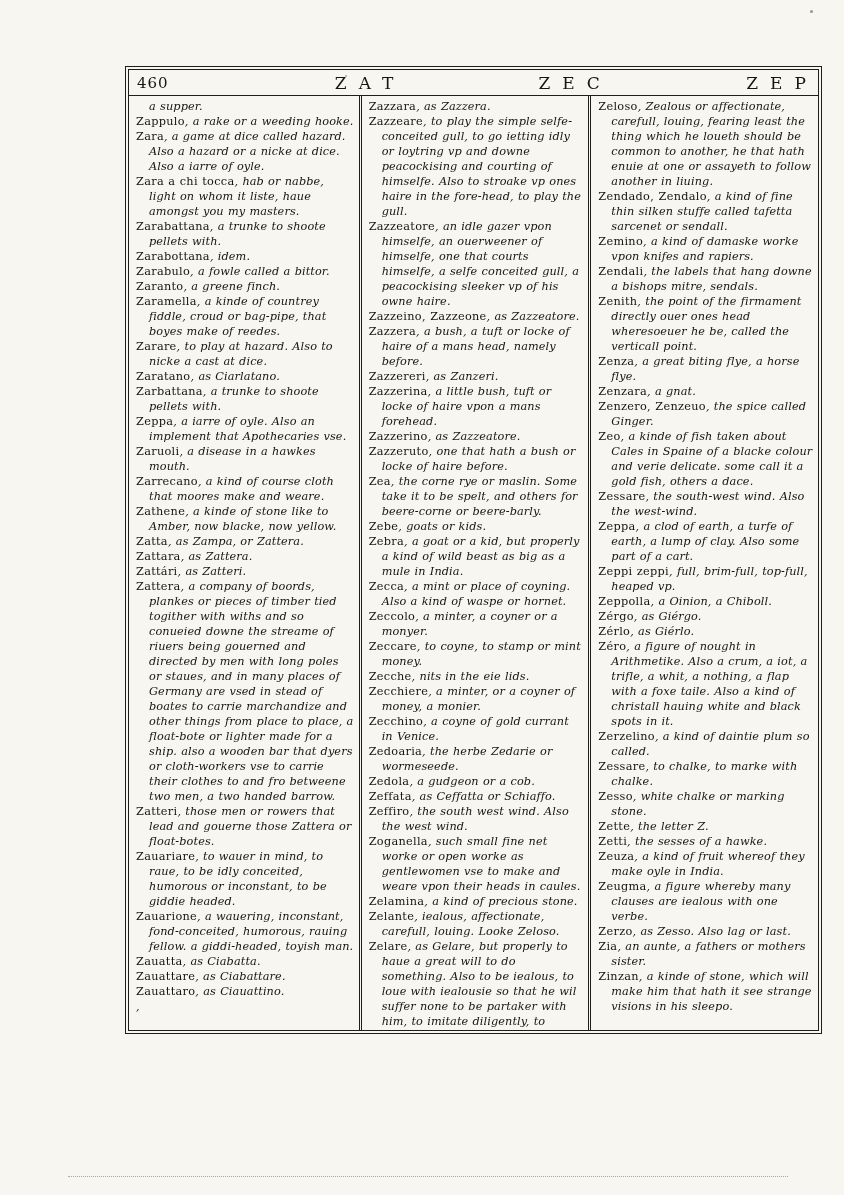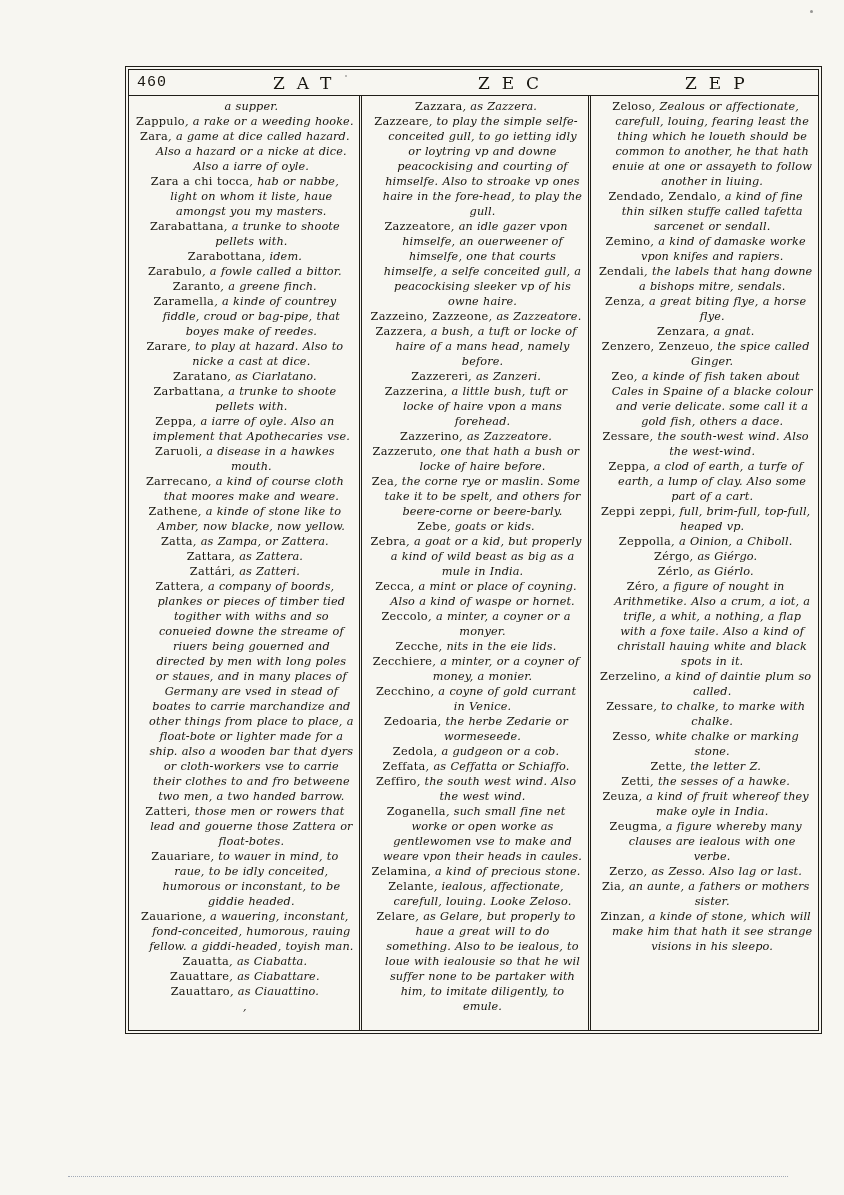--- a/index.html
+++ b/index.html
@@ -23,36 +23,35 @@
     display:flex;flex-direction:column;
   }
   .running-head{
     height:25px;flex:0 0 25px;
     border-bottom:1.5px solid #201e19;
     display:flex;align-items:center;
     overflow:hidden;
   }
   .page-number{
     width:62px;flex:0 0 62px;
-    font-size:15px;padding-left:8px;letter-spacing:1px;font-family:Liberation Mono, monospace;
+    font-size:15px;padding-left:8px;letter-spacing:1px;
   }
   .head-letters{
-    flex:1;text-align:center;
+    flex:1;text-align:right;
     font-size:17px;letter-spacing:12px;
     text-indent:12px; 
     font-weight:normal;
   }
   .columns{
     flex:1;display:flex;overflow:hidden;
   }
   .col{
     width:33.333%;box-sizing:border-box;
     padding:3px 5px 0 7px;
     overflow:hidden;
-    text-align:center;
   }
   .col + .col{border-left:3px double #201e19;}
   .entry{
     margin:0;
     font-size:11.3px;line-height:15px;
     font-style:italic;
     text-indent:-13px;padding-left:13px;
     letter-spacing:0.1px;
     word-spacing:0.5px;
   }
@@ -120,37 +119,39 @@
           <p class="entry"><span class="head">Zazzera</span>, <span>a bush, a tuft or locke of haire of a mans head, namely before.</span></p>
           <p class="entry"><span class="head">Zazzereri</span>, <span>as Zanzeri.</span></p>
           <p class="entry"><span class="head">Zazzerina</span>, <span>a little bush, tuft or locke of haire vpon a mans forehead.</span></p>
           <p class="entry"><span class="head">Zazzerino</span>, <span>as Zazzeatore.</span></p>
           <p class="entry"><span class="head">Zazzeruto</span>, <span>one that hath a bush or locke of haire before.</span></p>
           <p class="entry"><span class="head">Zea</span>, <span>the corne rye or maslin. Some take it to be spelt, and others for beere-corne or beere-barly.</span></p>
           <p class="entry"><span class="head">Zebe</span>, <span>goats or kids.</span></p>
           <p class="entry"><span class="head">Zebra</span>, <span>a goat or a kid, but properly a kind of wild beast as big as a mule in India.</span></p>
           <p class="entry"><span class="head">Zecca</span>, <span>a mint or place of coyning. Also a kind of waspe or hornet.</span></p>
           <p class="entry"><span class="head">Zeccolo</span>, <span>a minter, a coyner or a monyer.</span></p>
+          <p class="entry"><span class="head">Zeccare</span>, <span>to coyne, to stamp or mint money.</span></p>
           <p class="entry"><span class="head">Zecche</span>, <span>nits in the eie lids.</span></p>
           <p class="entry"><span class="head">Zecchiere</span>, <span>a minter, or a coyner of money, a monier.</span></p>
           <p class="entry"><span class="head">Zecchino</span>, <span>a coyne of gold currant in Venice.</span></p>
           <p class="entry"><span class="head">Zedoaria</span>, <span>the herbe Zedarie or wormeseede.</span></p>
           <p class="entry"><span class="head">Zedola</span>, <span>a gudgeon or a cob.</span></p>
           <p class="entry"><span class="head">Zeffata</span>, <span>as Ceffatta or Schiaffo.</span></p>
           <p class="entry"><span class="head">Zeffiro</span>, <span>the south west wind. Also the west wind.</span></p>
           <p class="entry"><span class="head">Zoganella</span>, <span>such small fine net worke or open worke as gentlewomen vse to make and weare vpon their heads in caules.</span></p>
           <p class="entry"><span class="head">Zelamina</span>, <span>a kind of precious stone.</span></p>
           <p class="entry"><span class="head">Zelante</span>, <span>iealous, affectionate, carefull, louing. Looke Zeloso.</span></p>
           <p class="entry"><span class="head">Zelare</span>, <span>as Gelare, but properly to haue a great will to do something. Also to be iealous, to loue with iealousie so that he wil suffer none to be partaker with him, to imitate diligently, to emule.</span></p>
         </div>
       <div class="col">
       <p class="entry"><span class="head">Zeloso</span>, <span>Zealous or affectionate, carefull, louing, fearing least the thing which he loueth should be common to another, he that hath enuie at one or assayeth to follow another in liuing.</span></p>
           <p class="entry"><span class="head">Zendado, Zendalo</span>, <span>a kind of fine thin silken stuffe called tafetta sarcenet or sendall.</span></p>
           <p class="entry"><span class="head">Zemino</span>, <span>a kind of damaske worke vpon knifes and rapiers.</span></p>
           <p class="entry"><span class="head">Zendali</span>, <span>the labels that hang downe a bishops mitre, sendals.</span></p>
+          <p class="entry"><span class="head">Zenith</span>, <span>the point of the firmament directly ouer ones head wheresoeuer he be, called the verticall point.</span></p>
           <p class="entry"><span class="head">Zenza</span>, <span>a great biting flye, a horse flye.</span></p>
           <p class="entry"><span class="head">Zenzara</span>, <span>a gnat.</span></p>
           <p class="entry"><span class="head">Zenzero, Zenzeuo</span>, <span>the spice called Ginger.</span></p>
           <p class="entry"><span class="head">Zeo</span>, <span>a kinde of fish taken about Cales in Spaine of a blacke colour and verie delicate. some call it a gold fish, others a dace.</span></p>
           <p class="entry"><span class="head">Zessare</span>, <span>the south-west wind. Also the west-wind.</span></p>
           <p class="entry"><span class="head">Zeppa</span>, <span>a clod of earth, a turfe of earth, a lump of clay. Also some part of a cart.</span></p>
           <p class="entry"><span class="head">Zeppi zeppi</span>, <span>full, brim-full, top-full, heaped vp.</span></p>
           <p class="entry"><span class="head">Zeppolla</span>, <span>a Oinion, a Chiboll.</span></p>
           <p class="entry"><span class="head">Zérgo</span>, <span>as Giérgo.</span></p>
           <p class="entry"><span class="head">Zérlo</span>, <span>as Giérlo.</span></p>

